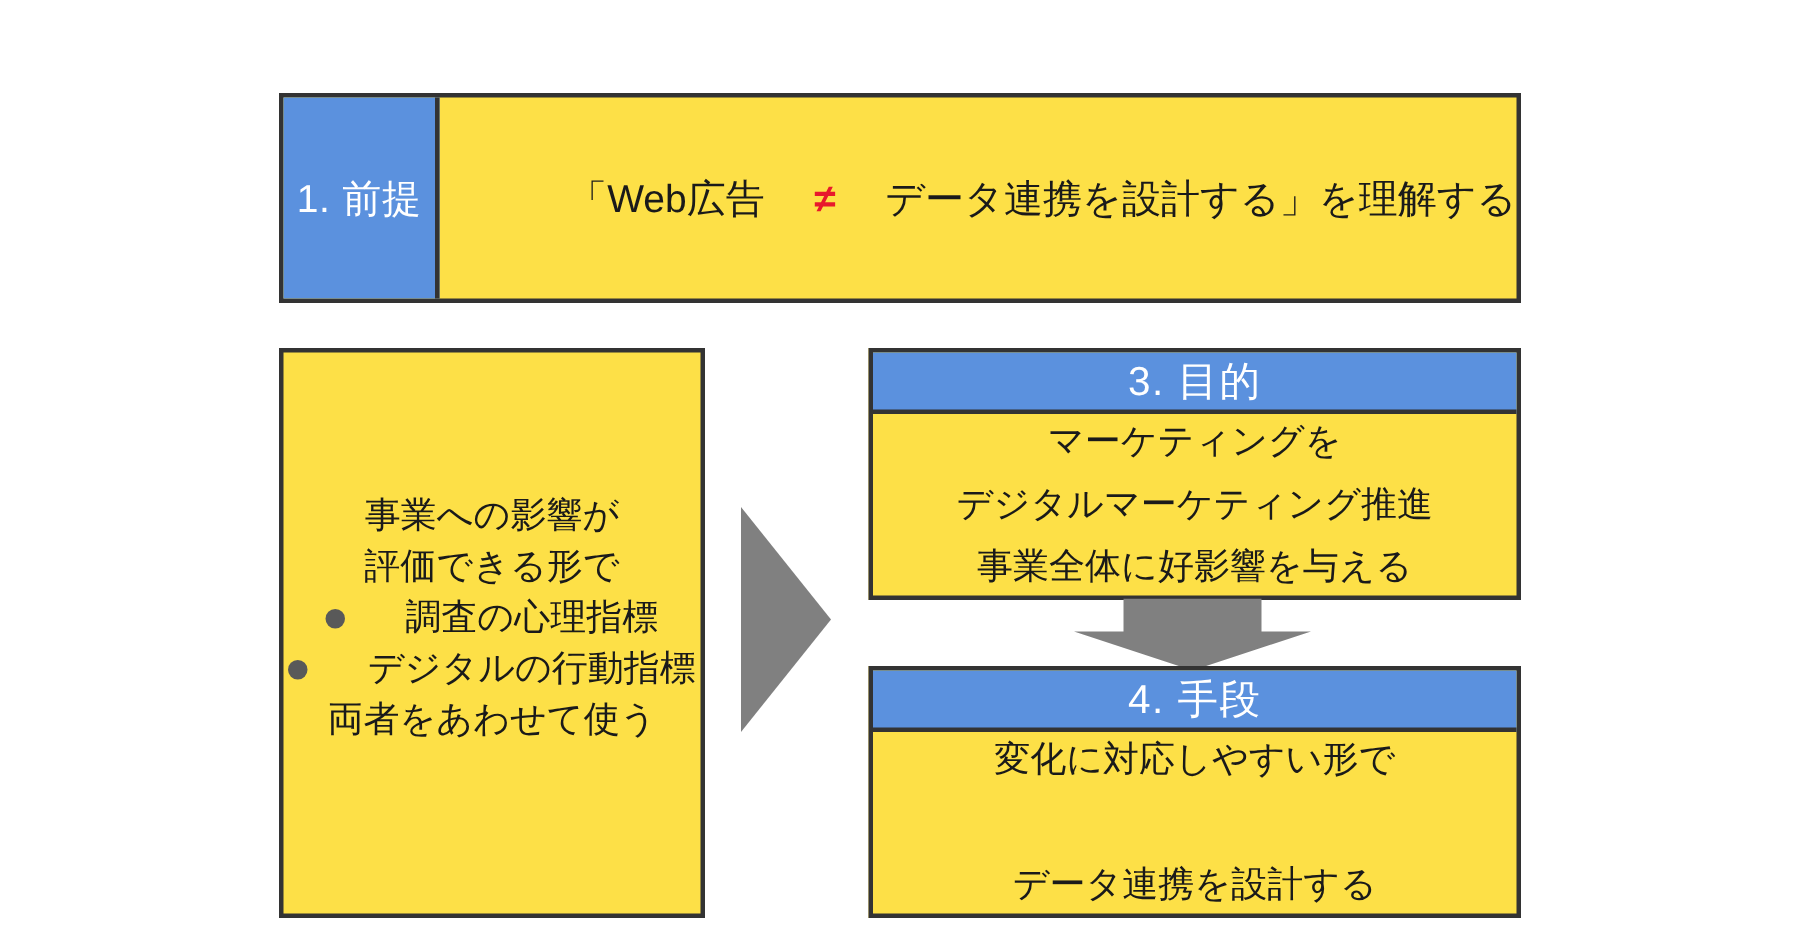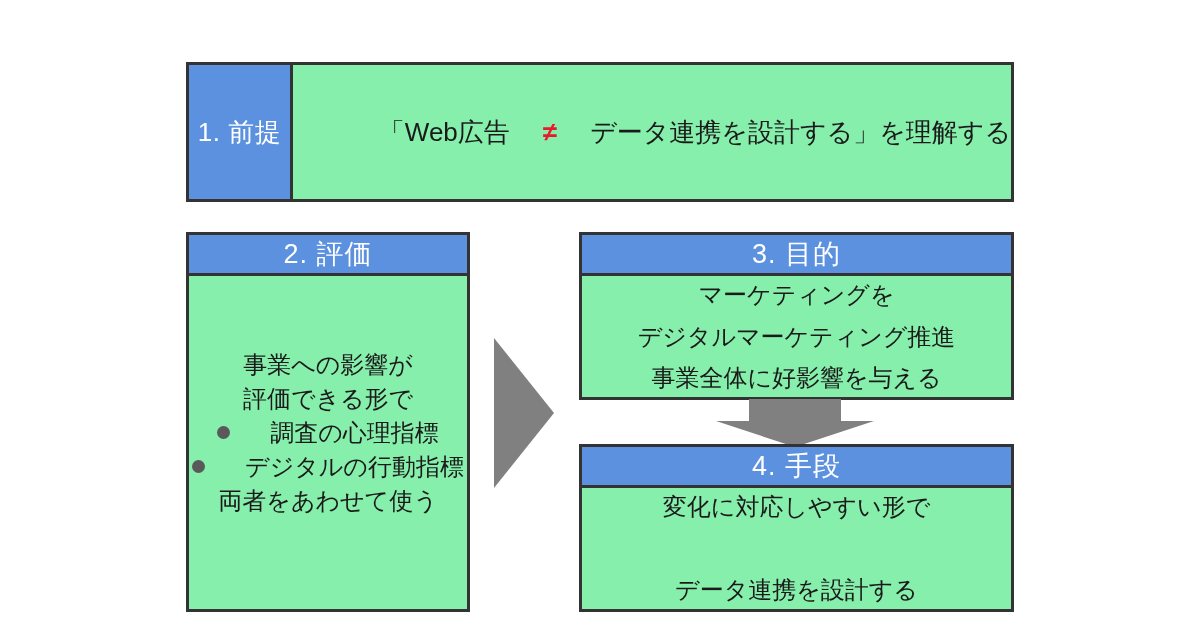--- a/index.html
+++ b/index.html
@@ -30,21 +30,21 @@
     line-height: 48px;
     color: #4a4a4a;
     letter-spacing: 0.5px;
     white-space: nowrap;
   }
 
   
   .box {
     position: absolute;
     border: 3px solid #333333;
-    background: #86efac;
+    background: #fde047;
   }
 
   
   #box-premise {
     left: 186px;
     top: 62px;
     width: 828px;
     height: 140px;
     display: flex;
     align-items: stretch;
@@ -161,21 +161,20 @@
   <div class="box" id="box-premise">
     <div class="side-label">1. 前提</div>
     <div class="side-body">
       <span>「Web広告</span>
         <span class="neq">≠</span>
         <span>データ連携を設計する」を理解する</span>
     </div>
   </div>
 
   <div class="box hdr-box" id="box-eval">
-    <div class="box-header">2. 評価</div>
     <div class="box-body">
       <div class="body-line">事業への影響が</div>
       <div class="body-line">評価できる形で</div>
       <div class="bullet-line">
         <span class="bullet-dot"></span>
         <span>調査の心理指標</span>
       </div>
       <div class="bullet-line">
         <span class="bullet-dot"></span>
         <span>デジタルの行動指標</span>

